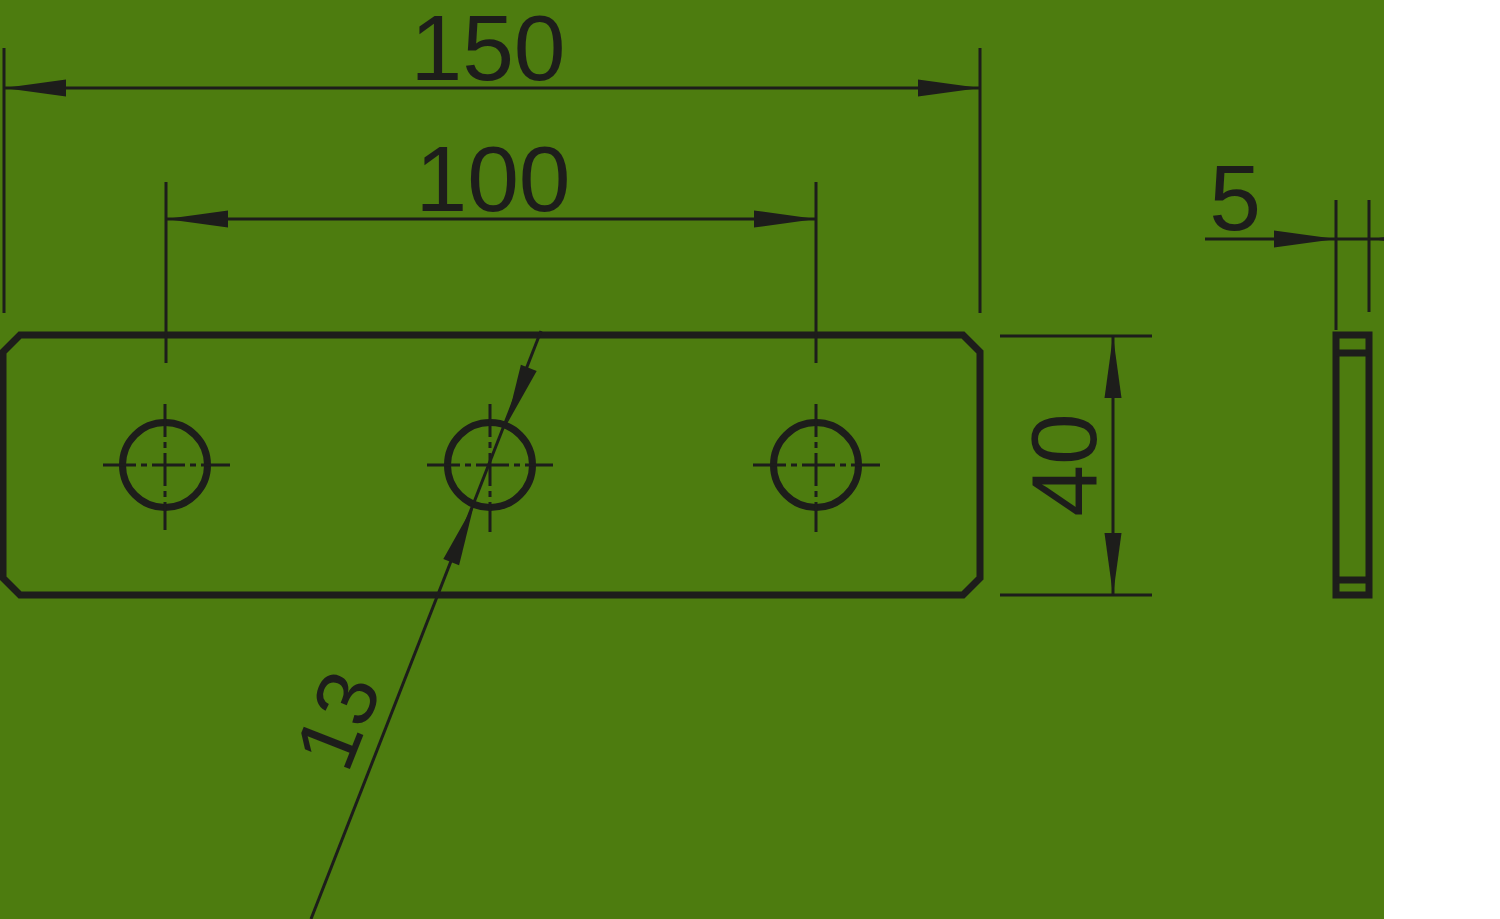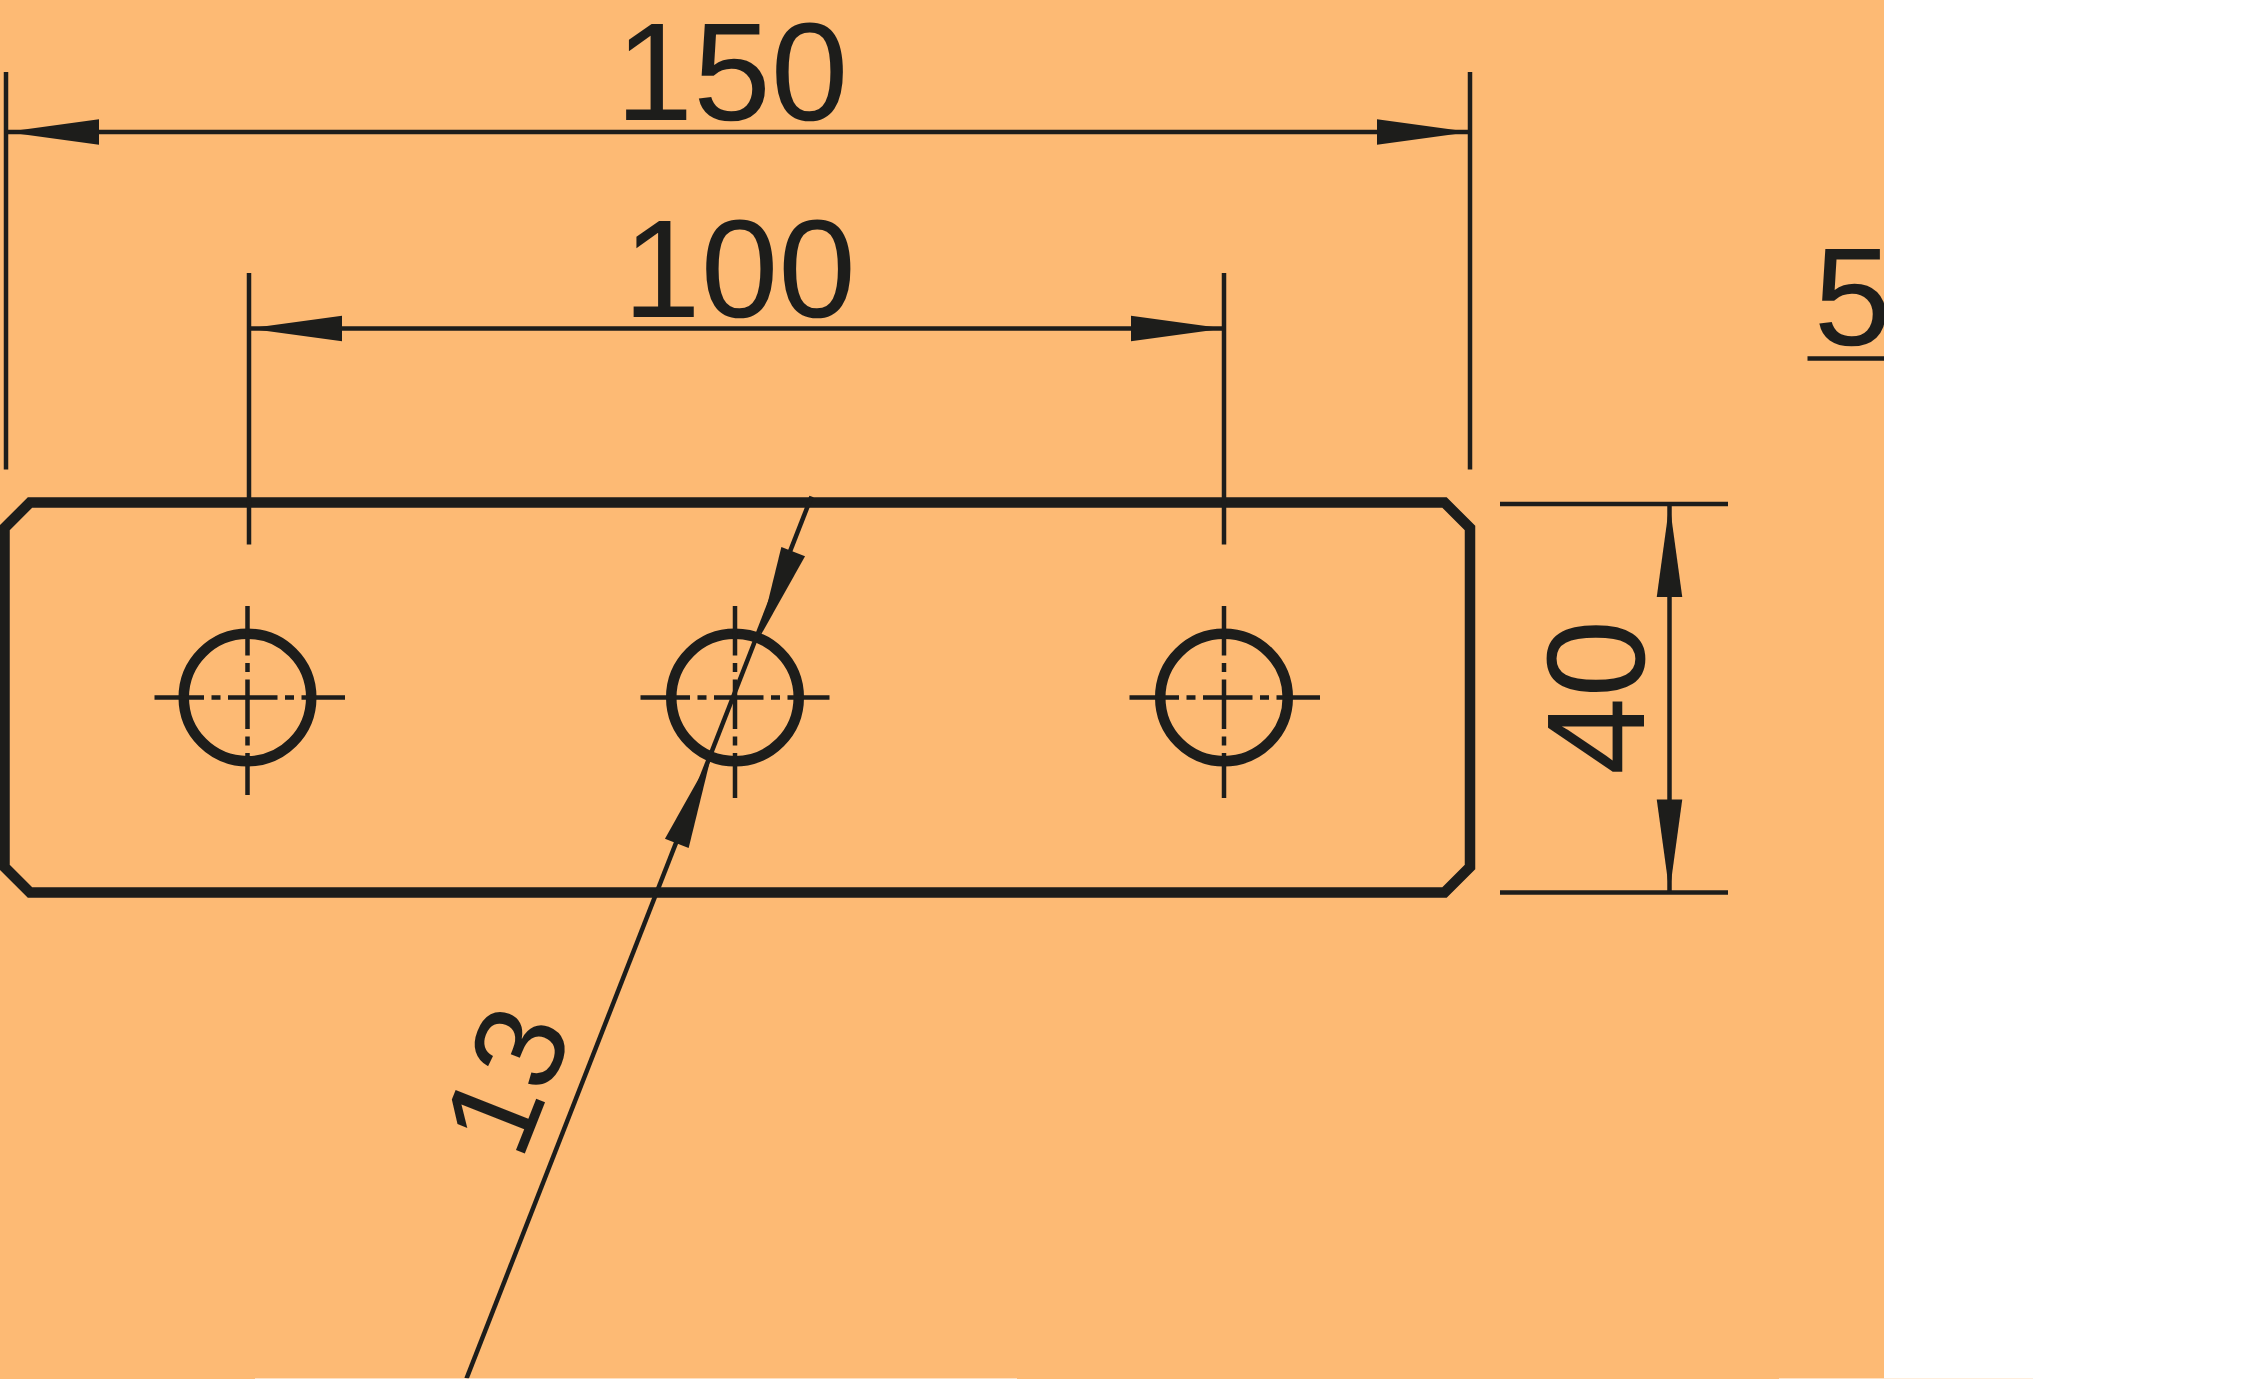--- a/index.html
+++ b/index.html
@@ -1,24 +1,24 @@
 <!DOCTYPE html>
 <html><head>
 <meta charset="utf-8">
 <style>
   html, body {
     margin: 0;
     padding: 0;
     background: #ffffff;
   }
   .canvas-wrap {
-    width: 1256px;
+    width: 1384px;
     height: 919px;
     position: relative;
-    background: #fdba74;
+    background: #4d7c0f;
     overflow: hidden;
   }
   svg text {
     font-family: "Liberation Sans", "DejaVu Sans", sans-serif;
     fill: #1d1d1b;
   }
   .dim-text   { font-size: 93px; }
   .dim-text-sm{ font-size: 85px; }
   .thick { stroke: #1d1d1b; stroke-width: 7; fill: none; stroke-linecap: butt; }
   .thin  { stroke: #1d1d1b; stroke-width: 3; fill: none; stroke-linecap: butt; }

